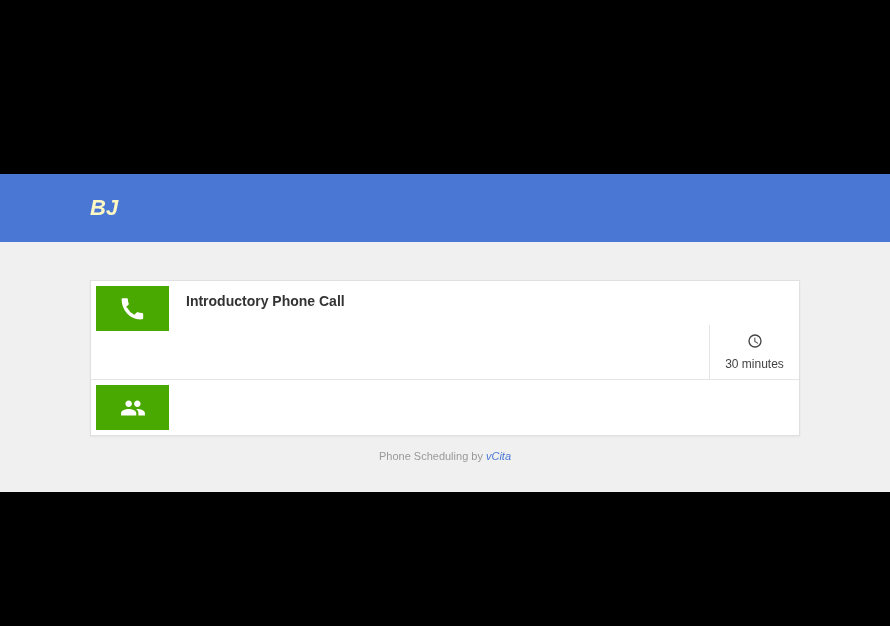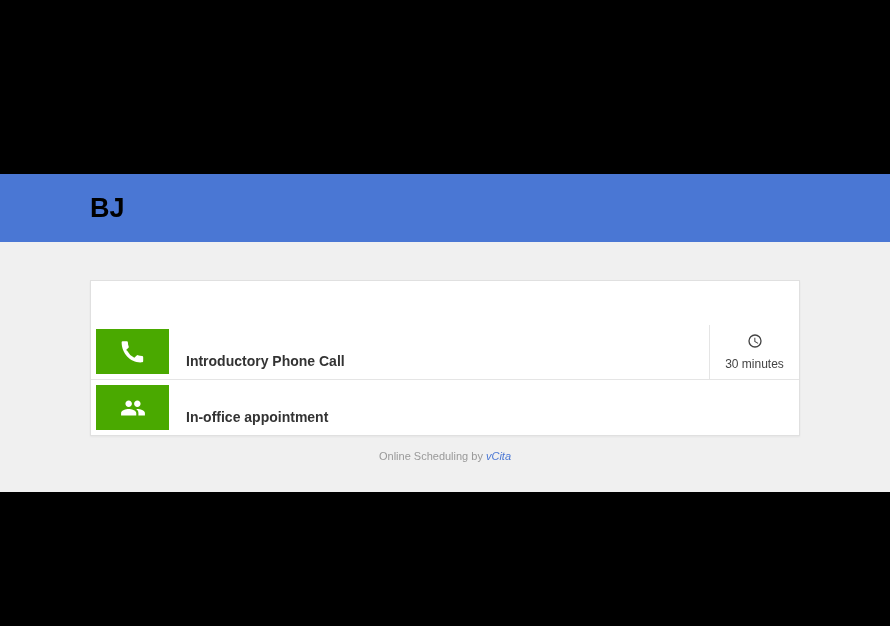--- a/index.html
+++ b/index.html
@@ -22,35 +22,36 @@
       background: #f0f0f0;
     }
     .header {
       background: #4a77d4;
       height: 68px;
       display: flex;
       align-items: center;
       padding-left: 90px;
     }
     .header-title {
-      color: #000000;
-      font-size: 27px;
+      color: #fef9c3;
+      font-size: 22px;
       font-weight: bold;
+      font-style: italic;
     }
     .content {
       padding: 38px 90px 12px 90px;
     }
     .service-list {
       background: #fff;
       border: 1px solid #e0e0e0;
       box-shadow: 0 1px 2px rgba(0,0,0,0.05);
     }
     .service-item {
       display: flex;
-      align-items: flex-end;
+      align-items: flex-start;
       border-bottom: 1px solid #e5e5e5;
       background: #fff;
       cursor: pointer;
     }
     .service-item:last-child {
       border-bottom: none;
     }
     .icon-box {
       width: 73px;
       height: 45px;
@@ -134,21 +135,20 @@
           <span class="duration-text">30 minutes</span>
         </div>
       </div>
 
       <div class="service-item">
         <div class="icon-box">
           <svg viewBox="0 0 24 24">
               <path d="M16 11c1.66 0 3-1.34 3-3s-1.34-3-3-3-3 1.34-3 3 1.34 3 3 3zm-8 0c1.66 0 3-1.34 3-3S9.66 5 8 5 5 6.34 5 8s1.34 3 3 3zm0 2c-2.33 0-7 1.17-7 3.5V19h14v-2.5c0-2.33-4.67-3.5-7-3.5zm8 0c-.29 0-.62.02-.97.05 1.16.84 1.97 1.97 1.97 3.45V19h6v-2.5c0-2.33-4.67-3.5-7-3.5z"></path>
             </svg>
         </div>
-        <div class="service-title">In-office appointment</div>
       </div>
 
     </div>
     <div class="footer">
-      <span>Online Scheduling by </span><a href="#">vCita</a>
+      <span>Phone Scheduling by </span><a href="#">vCita</a>
     </div>
   </div>
 </div>
 
 </body></html>

